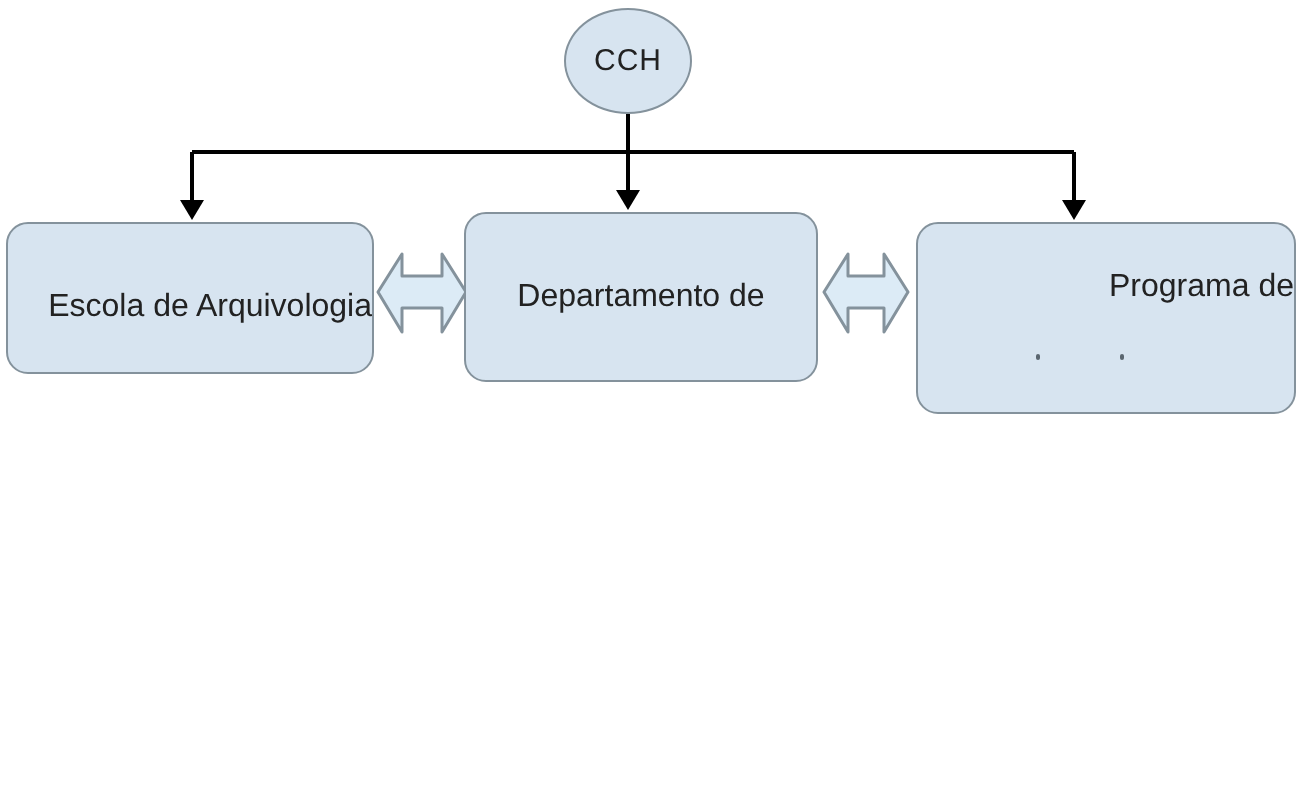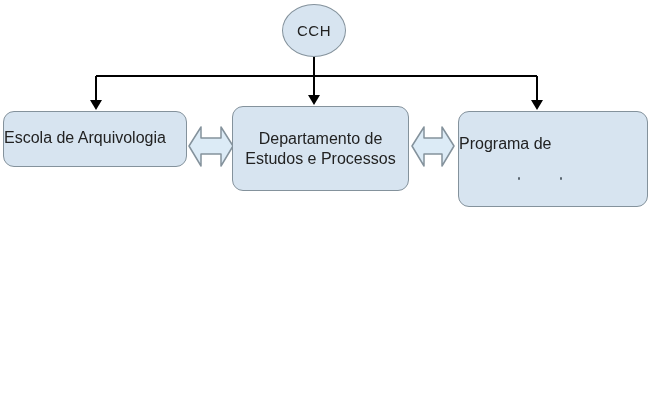--- a/index.html
+++ b/index.html
@@ -18,38 +18,38 @@
     overflow:hidden;
   }
   .canvas{position:relative;width:654px;height:400px;}
   .connectors{position:absolute;left:0;top:0;width:654px;height:400px;pointer-events:none;}
   .node{
     position:absolute;
     box-sizing:border-box;
     background:var(--shape-fill);
     border:1.5px solid var(--shape-border);
     color:var(--text-color);
-    text-align:left;
+    text-align:right;
     overflow:hidden;
   }
   .ellipse{
     left:282px;top:4px;width:64px;height:53px;
     border-radius:50%;
     border-width:1px;
     display:flex;align-items:center;justify-content:center;
     font-size:15px;letter-spacing:0.5px;
   }
   .box{
     border-radius:11px;
     font-size:16px;line-height:20px;
   }
   .box-left{
-    left:3px;top:111px;width:184px;height:56px;
+    left:3px;top:111px;width:184px;height:76px;
     font-size:16px;
-    padding-top:16px;
+    padding-top:32px;
   }
   .box-mid{
     left:232px;top:106px;width:177px;height:85px;
     display:flex;flex-direction:column;align-items:center;justify-content:center;
   }
   .box-right{
     left:458px;top:111px;width:190px;height:96px;
     padding-top:22px;
   }
   .line{display:block;white-space:nowrap;}
@@ -79,21 +79,20 @@
   <div class="node ellipse">
     <span class="line">CCH</span>
   </div>
 
   <div class="node box box-left">
     <span class="line">Escola de Arquivologia</span>
   </div>
 
   <div class="node box box-mid">
     <span class="line">Departamento de</span>
-    <span class="line">Estudos e Processos</span>
   </div>
 
   <div class="node box box-right">
     <span class="line">Programa de</span>
     <span class="clip-dot dot-a"></span>
     <span class="clip-dot dot-b"></span>
   </div>
 
 </div>
 

